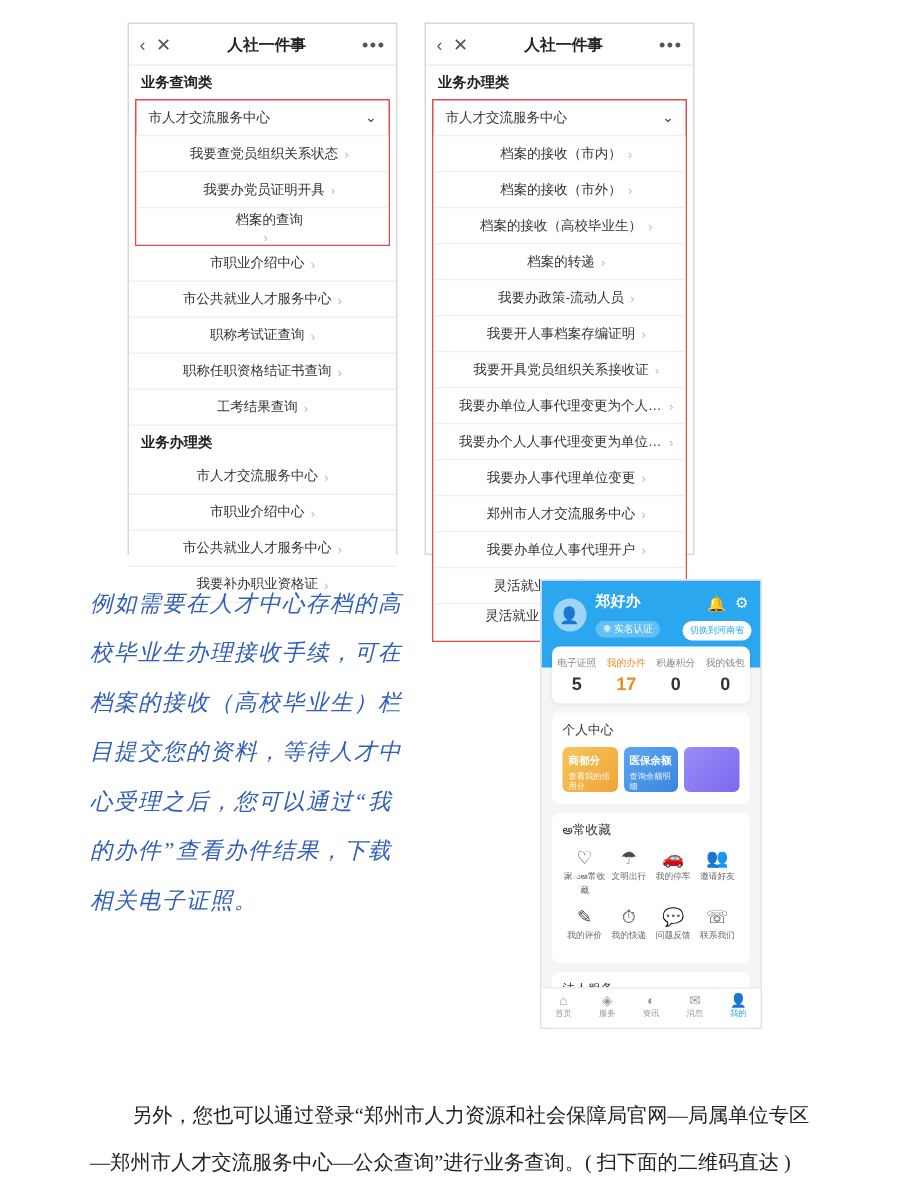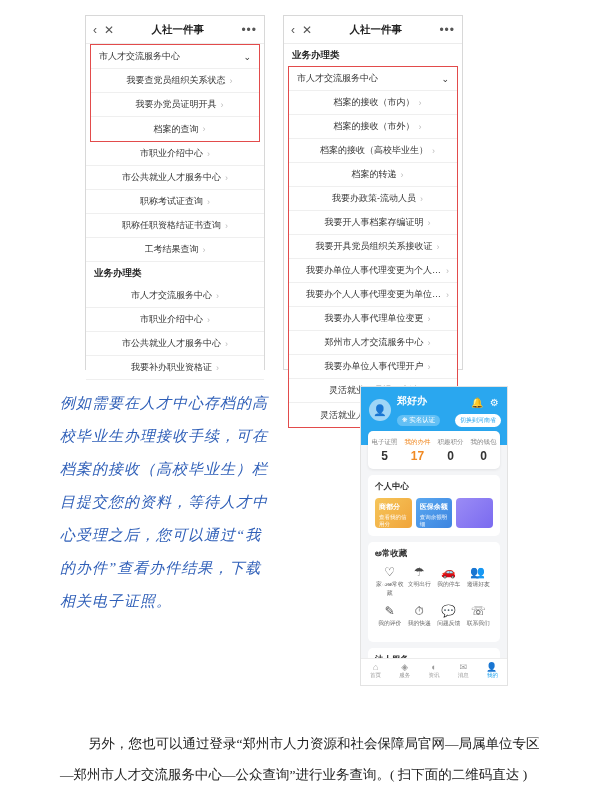--- a/index.html
+++ b/index.html
@@ -32,21 +32,21 @@
     height:24px;display:flex;align-items:center;justify-content:center;
     padding:0 8px;box-sizing:border-box;border-bottom:1px solid #efefef;
     font-size:9px;color:#333;background:#fff;
   }
   .row .lbl{white-space:nowrap;overflow:hidden;text-overflow:ellipsis;}
   .row .chev{color:#bbb;font-size:9px;margin-left:4px;}
   .row.indent .lbl{padding-left:9px;}
   .red-box{
     border:1px solid #e24b4b;box-sizing:border-box;margin:0 4px;
   }
-  .red-box .row:last-child{border-bottom:none;}
+  .red-box .row:last-child{border-bottom:none;flex-direction:column;}
   .grp-head{
     height:24px;display:flex;align-items:center;justify-content:space-between;
     padding:0 8px;box-sizing:border-box;font-size:9px;color:#333;
     border-bottom:1px solid #efefef;
   }
   
   .hand{
     position:absolute;left:60px;top:387px;width:215px;
     font-family:"Liberation Serif","DejaVu Serif",serif;
     font-size:15px;line-height:33px;color:#2f5fb8;letter-spacing:1px;
@@ -77,21 +77,21 @@
   .stats{
     background:#fff;margin:-14px 7px 0 7px;border-radius:5px;display:flex;
     padding:7px 0 6px 0;box-shadow:0 1px 3px rgba(0,0,0,.08);position:relative;
   }
   .stat{flex:1;text-align:center;}
   .stat .v{font-size:12px;font-weight:700;color:#333;}
   .stat .v.hi{color:#f08a24;}
   .stat .k{font-size:6.5px;color:#888;margin-bottom:2px;}
   .stat.active .k{color:#f08a24;}
   .blk{background:#fff;margin:6px 7px 0 7px;border-radius:5px;padding:6px 7px 8px 7px;}
-  .blk-t{font-size:8.5px;font-weight:700;color:#333;margin-bottom:5px;}
+  .blk-t{font-size:8.5px;font-weight:400;color:#333;margin-bottom:5px;}
   .cards{display:flex;gap:4px;}
   .card{flex:1;border-radius:4px;height:30px;padding:4px;box-sizing:border-box;color:#fff;}
   .card .c1{font-size:7px;font-weight:700;}
   .card .c2{font-size:5.5px;opacity:.9;margin-top:2px;}
   .c-or{background:linear-gradient(135deg,#f6c55a,#f0a43a);}
   .c-bl{background:linear-gradient(135deg,#5aa8f0,#3c84e0);}
   .c-pu{background:linear-gradient(135deg,#9b8cf5,#7a6af0);}
   .grid4{display:flex;flex-wrap:wrap;}
   .gi{width:25%;text-align:center;margin-bottom:6px;}
   .gi .gico{font-size:12px;color:#4a4a4a;line-height:14px;}
@@ -118,20 +118,21 @@
 <div class="phone phone-a">
   <div class="ph-head">
     <div class="left">
       <span class="ph-ic">‹</span>
       <span class="ph-ic">✕</span>
     </div>
     <span class="ph-title">人社一件事</span>
     <span class="ph-dots">•••</span>
   </div>
 
+  <div class="sec-title">业务查询类</div>
 
   <div class="red-box">
     <div class="grp-head">
       <span class="lbl">市人才交流服务中心</span>
       <span class="chev">⌄</span>
     </div>
     <div class="row indent">
       <span class="lbl">我要查党员组织关系状态</span>
       <span class="chev">›</span>
     </div>

